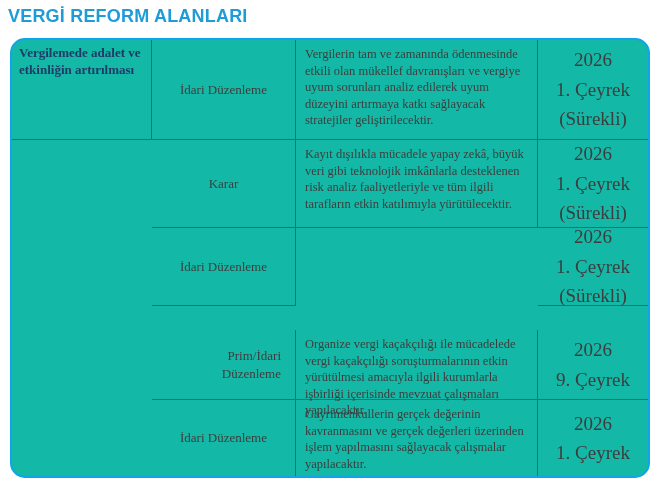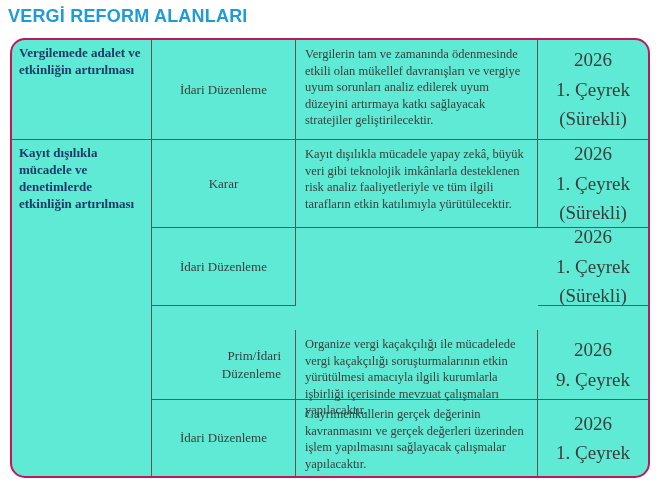--- a/index.html
+++ b/index.html
@@ -20,27 +20,27 @@
     font-size: 18px;
     letter-spacing: 0.2px;
     color: #1d9cd8;
   }
   .tbl {
     position: absolute;
     left: 10px;
     top: 38px;
     width: 636px;
     height: 436px;
-    border: 2px solid #be185d;
+    border: 2px solid #0ea5e9;
     border-radius: 15px;
     overflow: hidden;
     display: grid;
     grid-template-columns: 140px 144px 242px 1fr;
     grid-template-rows: 100px 88px 78px 94px 1fr;
-    background: #5eead4;
+    background: #14b8a6;
   }
   .cell {
     box-sizing: border-box;
     color: #3d3d3d;
     font-size: 12.5px;
     line-height: 1.32;
   }
   .br { border-right: 1px solid #595959; }
   .bb { border-bottom: 1px solid #595959; }
   .cat {
@@ -80,21 +80,20 @@
 </head>
 <body>
 
 <div class="page">
 
   <div class="page-title">VERGİ REFORM ALANLARI</div>
 
   <div class="tbl">
 
     <div class="cell cat cat1 br bb">Vergilemede adalet ve etkinliğin artırılması</div>
-    <div class="cell cat cat2 br">Kayıt dışılıkla mücadele ve denetimlerde etkinliğin artırılması</div>
 
     <div class="cell type c2 r1 br bb">İdari Düzenleme</div>
     <div class="cell desc c3 r1 br bb">Vergilerin tam ve zamanında ödenmesinde etkili olan mükellef davranışları ve vergiye uyum sorunları analiz edilerek uyum düzeyini artırmaya katkı sağlayacak stratejiler geliştirilecektir.</div>
     <div class="cell timing c4 r1 bb">
       <div>2026</div>
       <div>1. Çeyrek</div>
       <div>(Sürekli)</div>
     </div>
 
     <div class="cell desc c3 r2 br bb">Kayıt dışılıkla mücadele yapay zekâ, büyük veri gibi teknolojik imkânlarla desteklenen risk analiz faaliyetleriyle ve tüm ilgili tarafların etkin katılımıyla yürütülecektir.</div>

